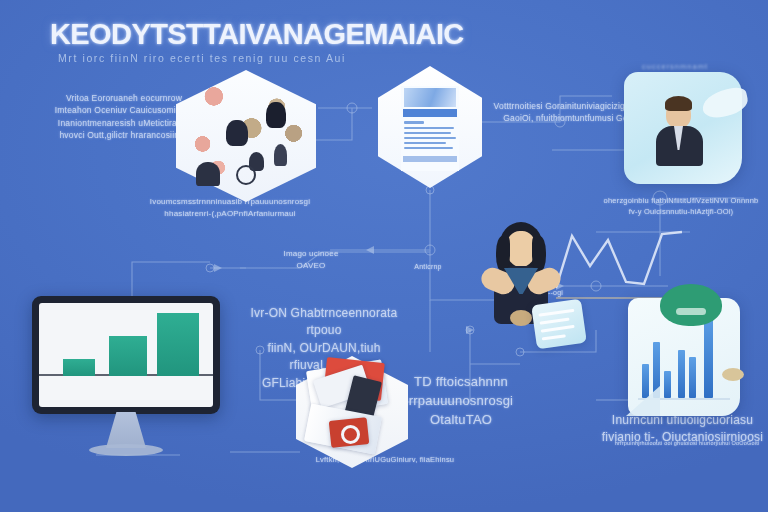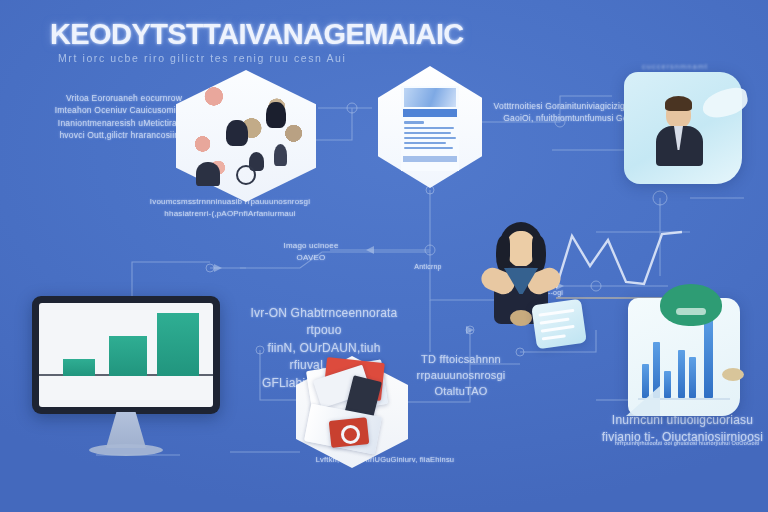--- a/index.html
+++ b/index.html
@@ -220,48 +220,50 @@
     <g fill="#c2d4f0" opacity=".5">
       <path d="M214 264 l8 4 -8 4 z"></path>
       <path d="M326 396 l8 4 -8 4 z"></path>
       <path d="M466 326 l8 4 -8 4 z"></path>
       <path d="M556 282 l8 4 -8 4 z"></path>
       <path d="M374 254 l-8 -4 8 -4 z"></path>
     </g>
   </svg>
 
   <div id="title">KEODYTSTTAIVANAGEMAIAIC</div>
-  <div id="subtitle">Mrt iorc ucbe riro gilictr tes renig      ruu cesn Aui</div>
+  <div id="subtitle">Mrt iorc fiinN riro ecerti tes renig      ruu cesn Aui</div>
   <div id="tr-sub">cuccersnmnamt</div>
 
   <div class="ptxt" style="left:34px;top:92px;width:180px;font-size:8.5px;white-space:pre-line;">Vritoa Eororuaneh eocurnrow
 Imteahon Oceniuv  Cauicusomitoon
 Inaniontmenaresish uMetictira tor
 hvovci Outt,gilictr hrarancosiimui</div>
 
   <div class="ptxt" style="left:140px;top:196px;width:180px;font-size:8px;white-space:pre-line;">Ivoumcsmsstrnnninuasib rrpauuunosnrosgi
 hhasiatrenri-(,pAOPnfiArfaniurmaui</div>
 
-  <div class="ptxt" style="left:266px;top:240px;width:90px;font-size:8px;white-space:pre-line;">Imago ucinoee
+  <div class="ptxt" style="left:266px;top:248px;width:90px;font-size:8px;white-space:pre-line;">Imago ucinoee
 OAVEO</div>
 
   <div class="ptxt" style="left:244px;top:305px;width:160px;font-size:12px;white-space:pre-line;">Ivr-ON Ghabtrnceennorata rtpouo
 fiinN, OUrDAUN,tiuh rfiuvaLAtmoi
 GFLiabiaGninort Tetatj</div>
 
-  <div class="ptxt" style="left:396px;top:352px;width:130px;font-size:11px;white-space:pre-line;">TD fftoicsahnnn
+  <div class="ptxt" style="left:396px;top:373px;width:130px;font-size:13px;white-space:pre-line;">TD fftoicsahnnn
 rrpauuunosnrosgi
 OtaltuTAO</div>
 
   <div class="ptxt" style="left:290px;top:455px;width:190px;font-size:7.5px;white-space:pre-line;">Lvftkh, 9h2TL firiUGuGiniurv, fiiaEhinsu</div>
 
 
   <div class="ptxt" style="left:478px;top:100px;width:180px;font-size:8.5px;white-space:pre-line;">Votttrnoitiesi Gorainituniviagicizigtonn
 GaoiOi, nfuithiomtuntfumusi Gou</div>
 
+  <div class="ptxt" style="left:596px;top:196px;width:170px;font-size:7.5px;white-space:pre-line;">oherzgoinbiu fiathiNfiititUfiVzetiNVii Onnnnb
+fv-y   Ouicisnnutiu-hiAztjfi-OOi)</div>
 
   <div class="ptxt" style="left:600px;top:412px;width:165px;font-size:12px;white-space:pre-line;">Inurncuni ufiuoiigcuoriasu
 fivianio ti-, Oiuctaniosiirnioosi</div>
 
   <div class="ptxt" style="left:608px;top:440px;width:158px;font-size:5.5px;">hrfrpuinhjrhuioouti ooi ghuioiosi hiuriorjiuhui OoOoGoiti</div>
 
   <div class="ptxt" style="left:398px;top:262px;width:60px;font-size:7px;">Anticrnp</div>
 
   <div class="ptxt" style="left:520px;top:288px;width:60px;font-size:7px;">fi-,---ogi</div>
 

